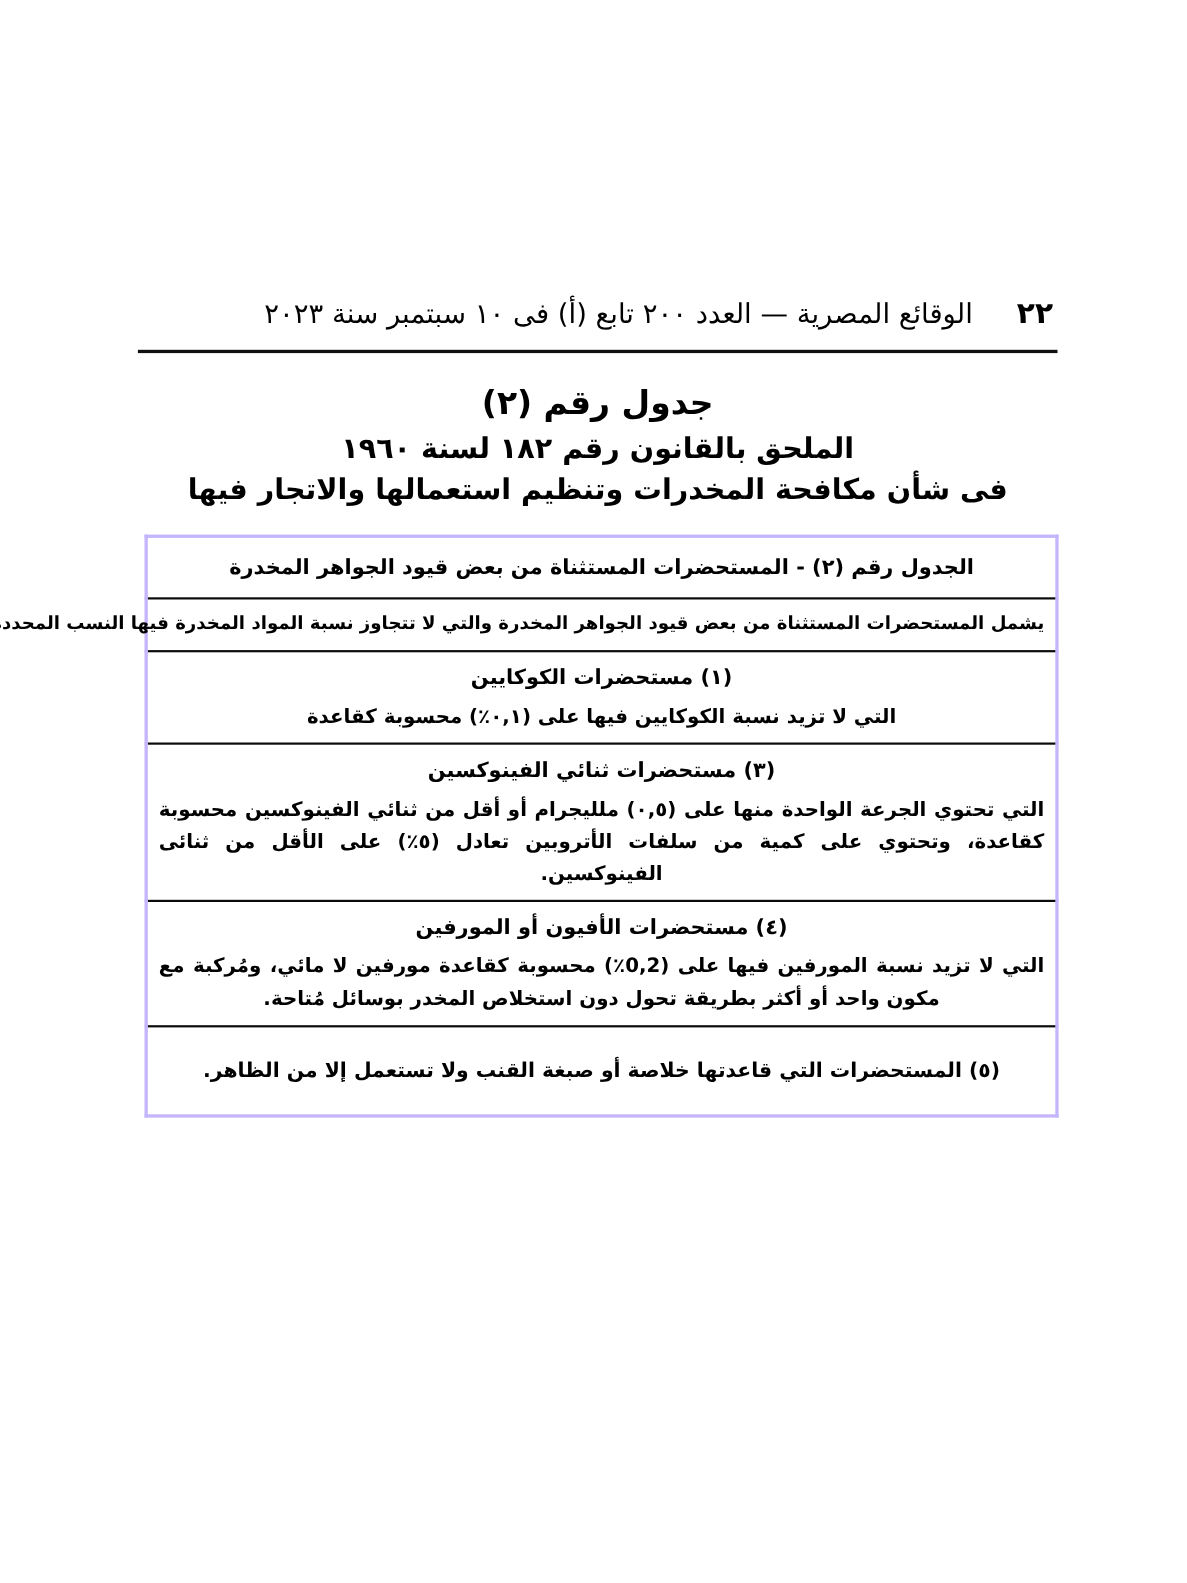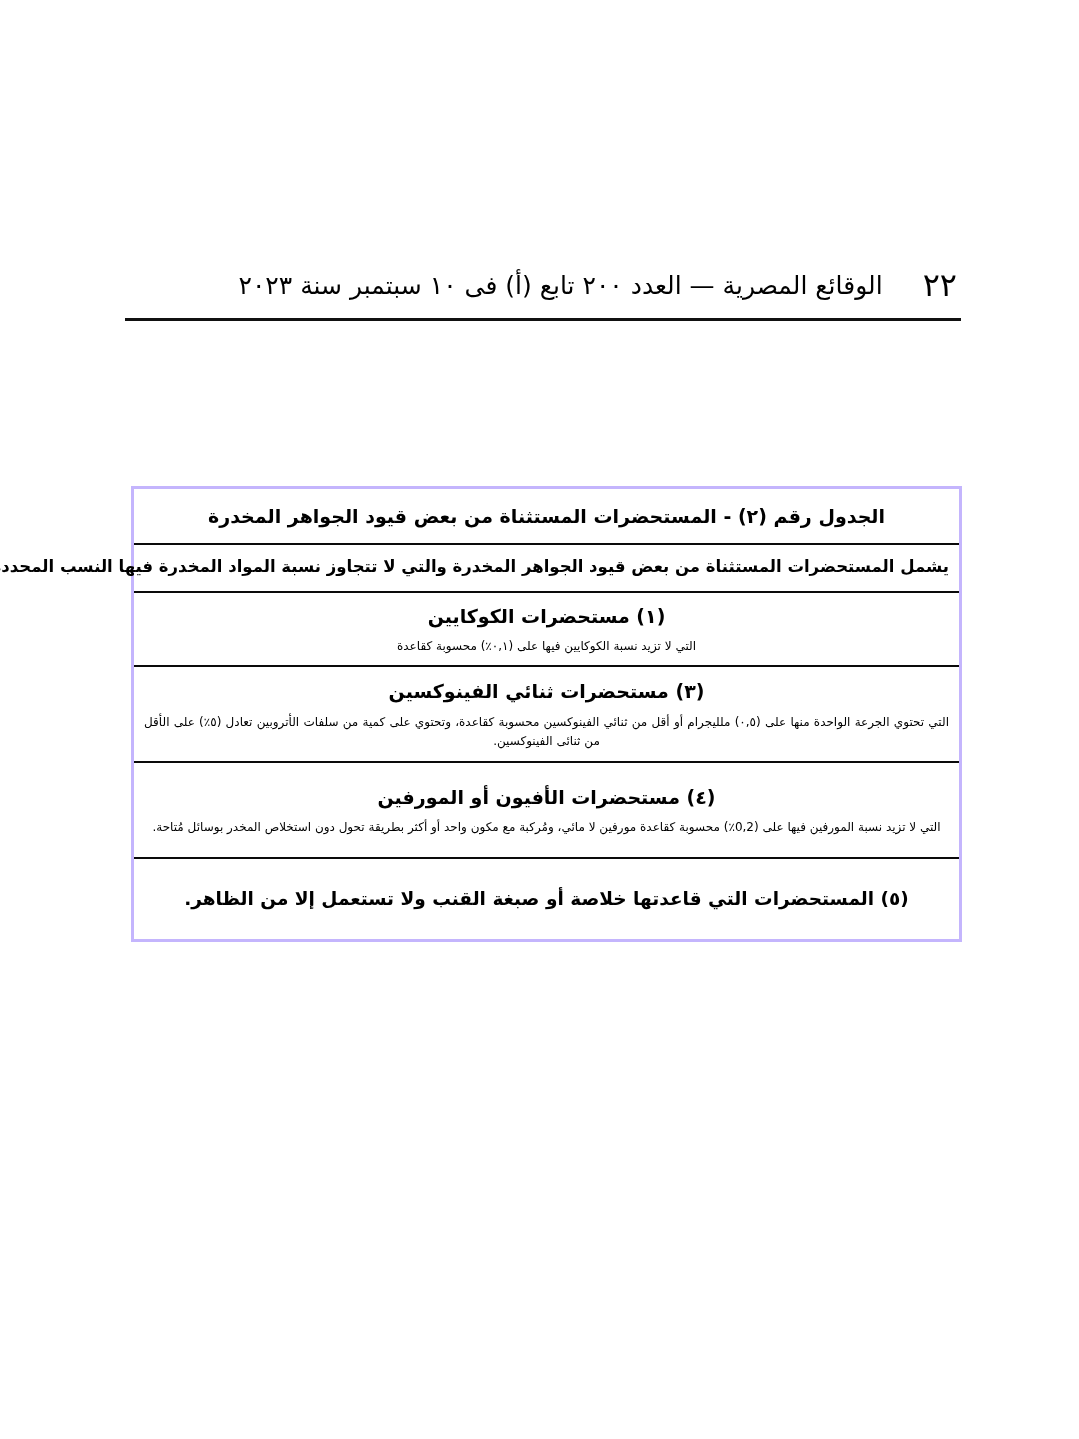--- a/index.html
+++ b/index.html
@@ -30,22 +30,22 @@
     left: 125px;
     width: 836px;
     height: 46px;
     display: flex;
     flex-direction: row;
     align-items: center;
     justify-content: flex-start;
     direction: rtl;
   }
   .page-number {
-    font-size: 32px;
-    font-weight: 400;
+    font-size: 27px;
+    font-weight: 700;
     letter-spacing: 1px;
     white-space: nowrap;
     padding-right: 4px;
   }
   .header-title {
     font-size: 25px;
     font-weight: 400;
     white-space: nowrap;
     margin-right: 40px;
   }
@@ -129,22 +129,22 @@
     white-space: nowrap;
   }
   .item-title {
     font-size: 19px;
     font-weight: 700;
     line-height: 1.55;
     margin: 0 0 6px 0;
     letter-spacing: -0.2px;
   }
   .item-body {
-    font-size: 12px;
-    font-weight: 400;
+    font-size: 18px;
+    font-weight: 700;
     line-height: 1.62;
     margin: 0;
     text-align: justify;
     text-align-last: center;
     letter-spacing: -0.3px;
   }
   .item-body.two-line {
     text-align-last: center;
   }
   .item-single {
@@ -165,20 +165,25 @@
 
 <div class="page">
 
   <div class="running-header">
     <span class="page-number">٢٢</span>
     <span class="header-title">الوقائع المصرية — العدد ٢٠٠ تابع (أ) فى ١٠ سبتمبر سنة ٢٠٢٣</span>
   </div>
 
   <div class="header-rule"></div>
 
+  <div class="title-block">
+    <h1 class="doc-title">جدول رقم (٢)</h1>
+    <h2 class="doc-subtitle">الملحق بالقانون رقم ١٨٢ لسنة ١٩٦٠</h2>
+    <h3 class="doc-subject">فى شأن مكافحة المخدرات وتنظيم استعمالها والاتجار فيها</h3>
+  </div>
 
   <div class="table-wrap">
     <table class="gazette-table">
       <tbody>
         <tr class="row-head">
           <td>
             <p class="cell-heading">الجدول رقم (٢) - المستحضرات المستثناة من بعض قيود الجواهر المخدرة</p>
           </td>
         </tr>
         <tr class="row-intro">

